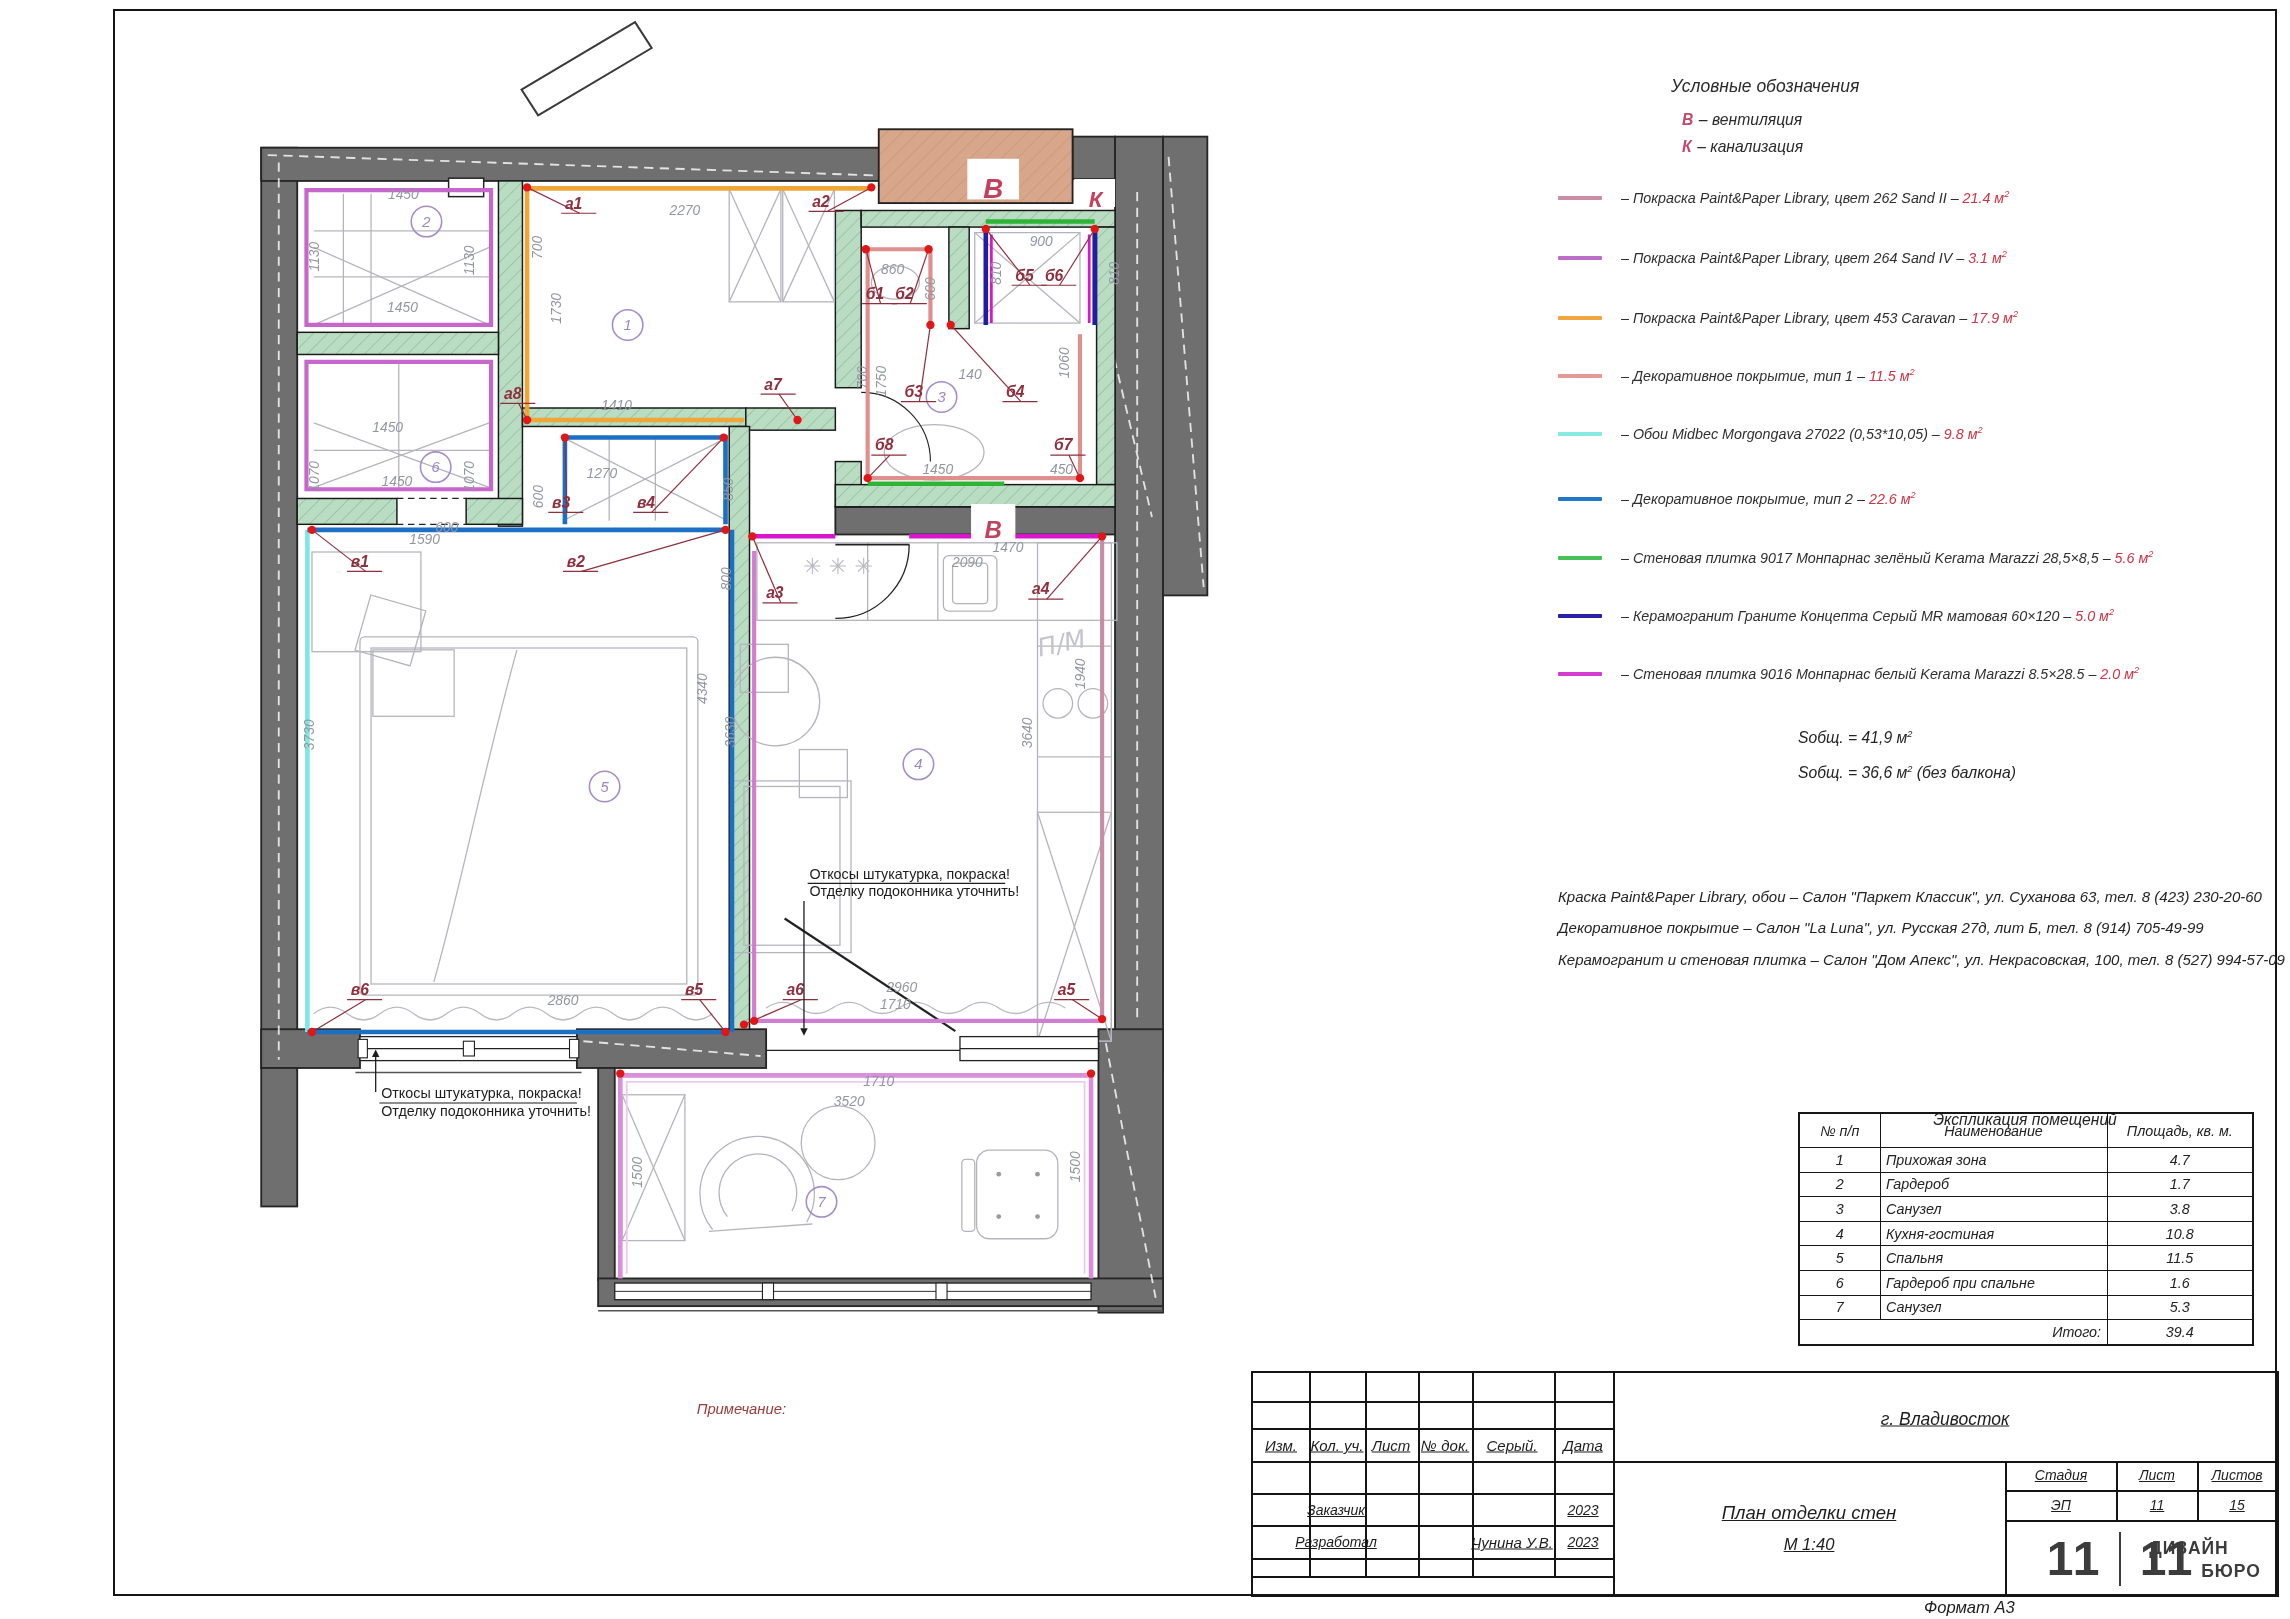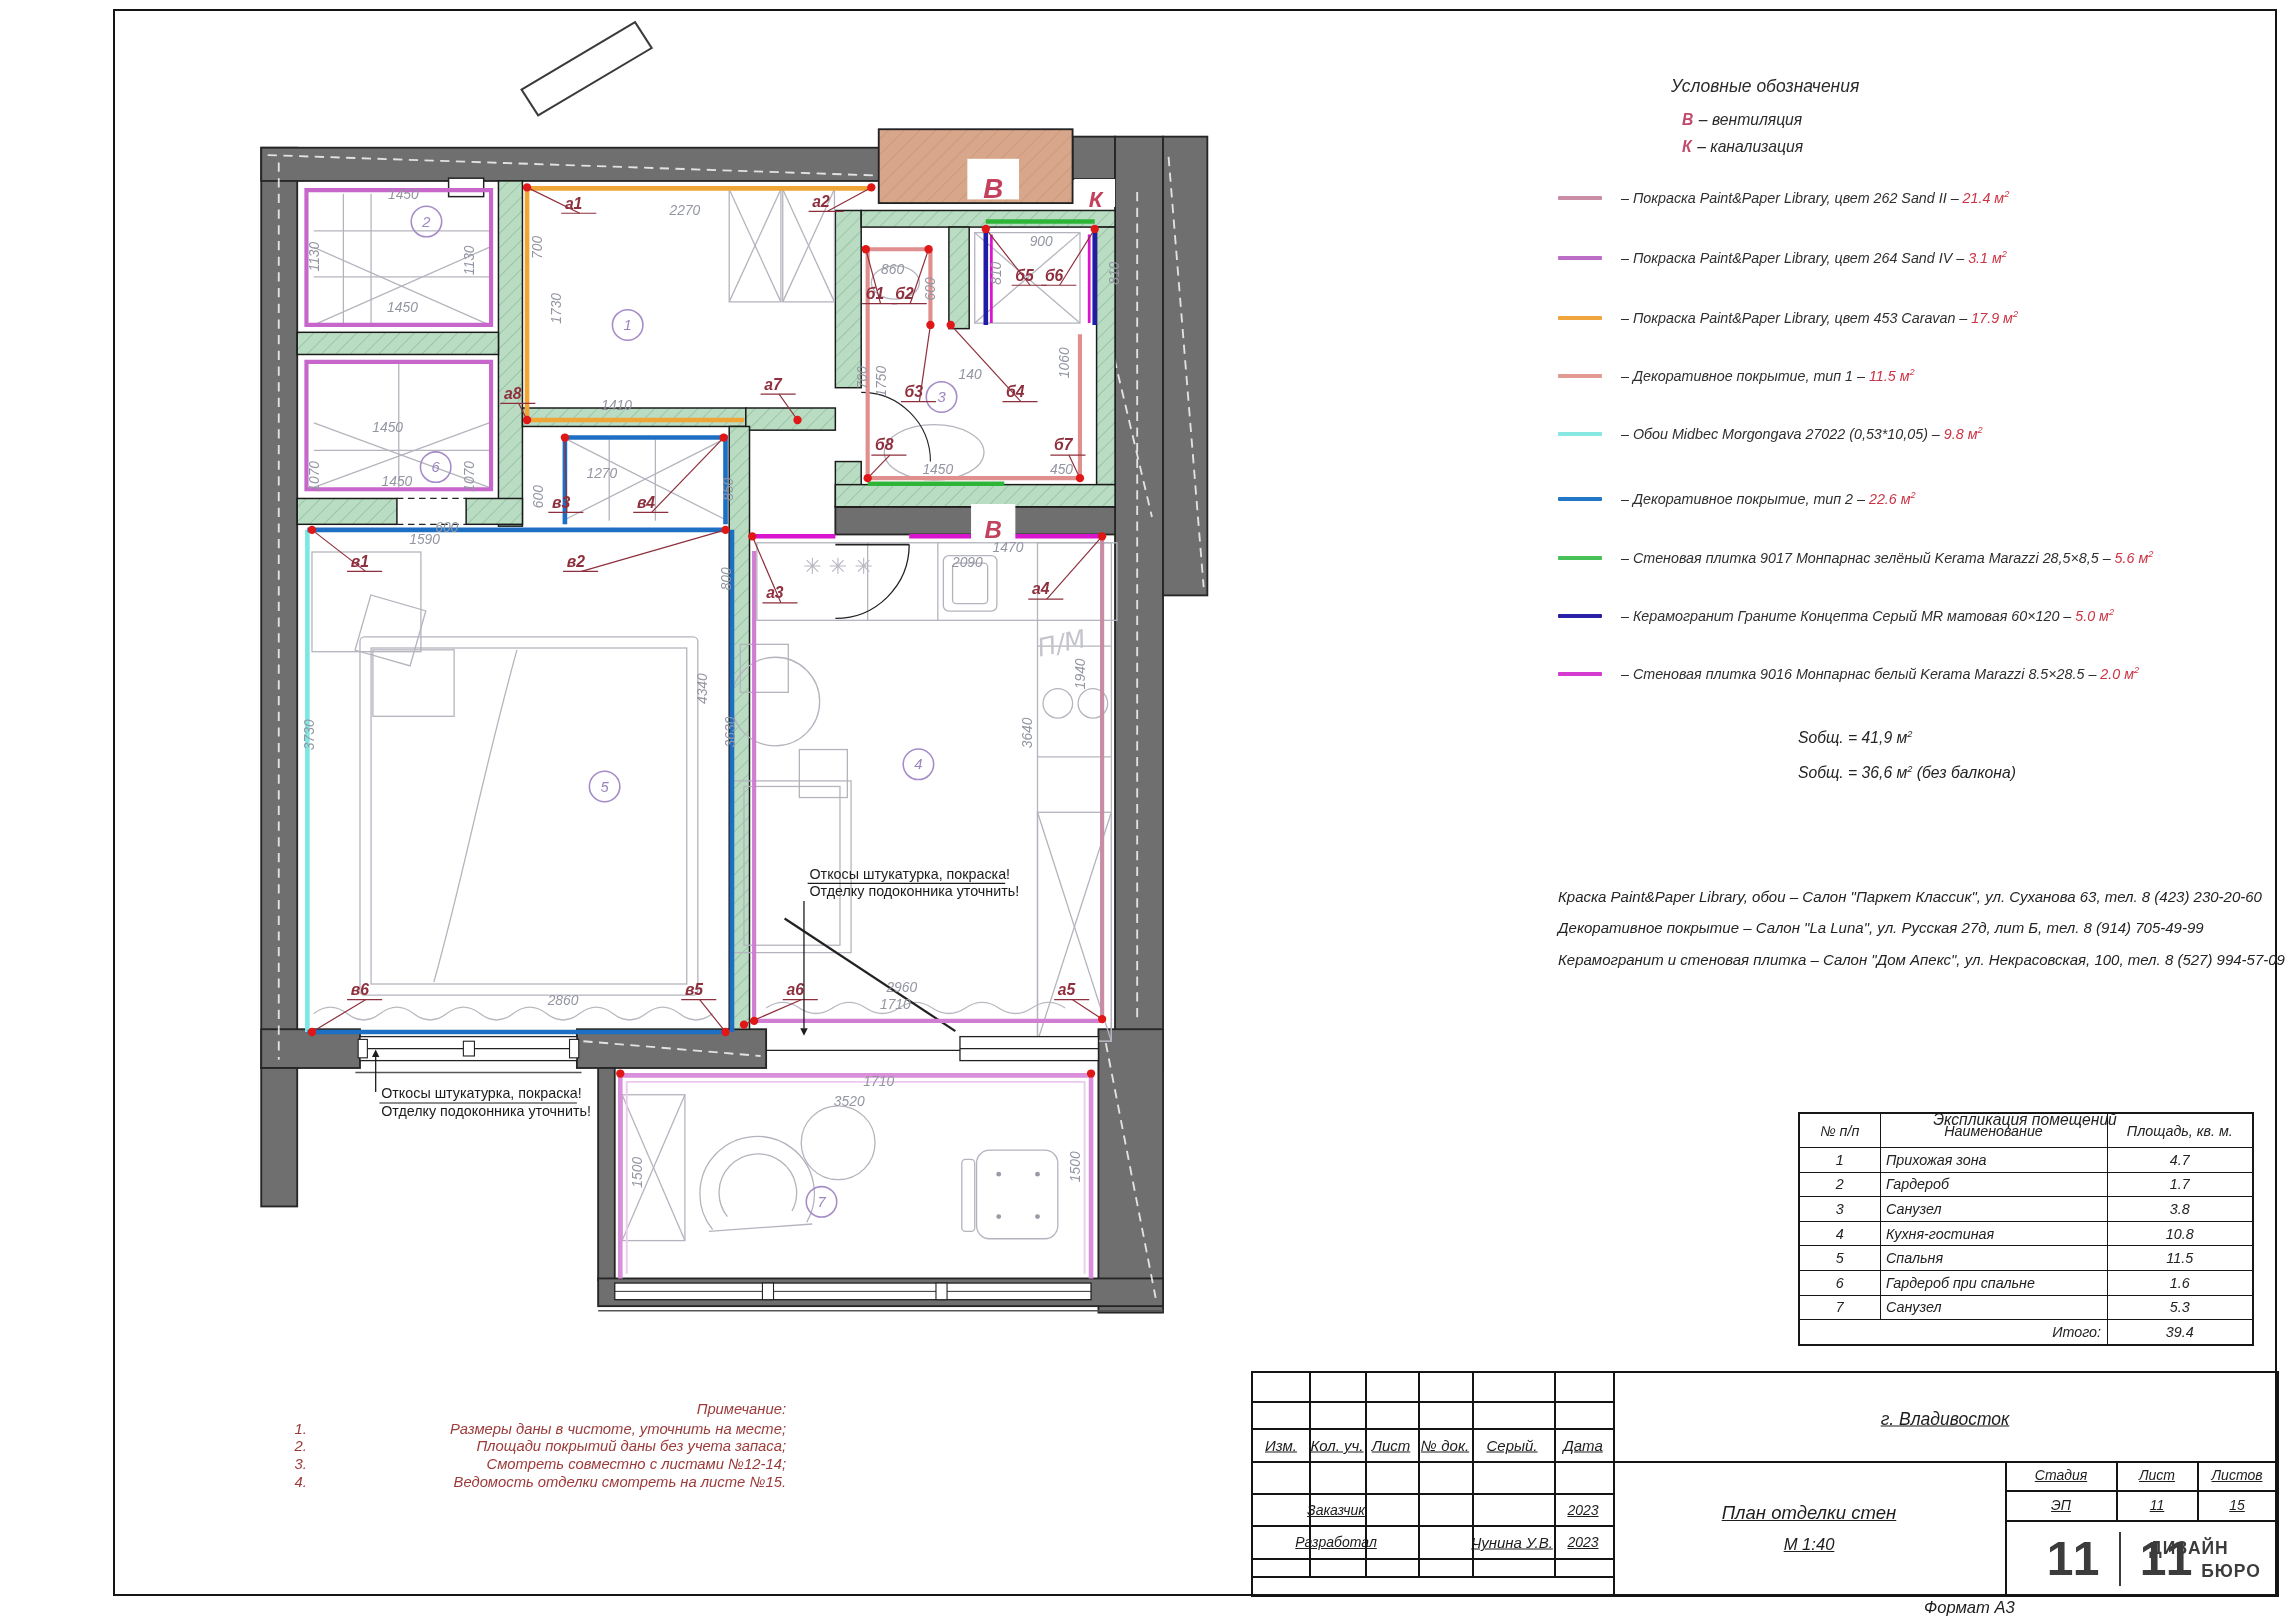--- a/index.html
+++ b/index.html
@@ -562,20 +562,14 @@
   <span class="logo-num" style="left:821px;top:185px;">11</span>
   <div class="abs" style="left:866px;top:159px;width:2.2px;height:54px;background:#3c3c3c;"></div>
   <span class="logo-num" style="left:914px;top:185px;">11</span>
   <span class="logo-word" style="left:936px;top:175px;">ДИЗАЙН</span>
   <span class="logo-word" style="left:978px;top:198px;">БЮРО</span>
 </div>
 <div class="abs fmt" style="left:1924px;top:1598px;">Формат А3</div>
 
 <div class="abs prim" style="left:269px;top:1401px;width:517px;text-align:right;">
   <div class="pt">Примечание:</div>
-  <ol id="prim-list">
-      <li>Размеры даны в чистоте, уточнить на месте;</li>
-      <li>Площади покрытий даны без учета запаса;</li>
-      <li>Смотреть совместно с листами №12-14;</li>
-      <li>Ведомость отделки смотреть на листе №15.</li>
-    </ol>
 </div>
 
 
 </body></html>

